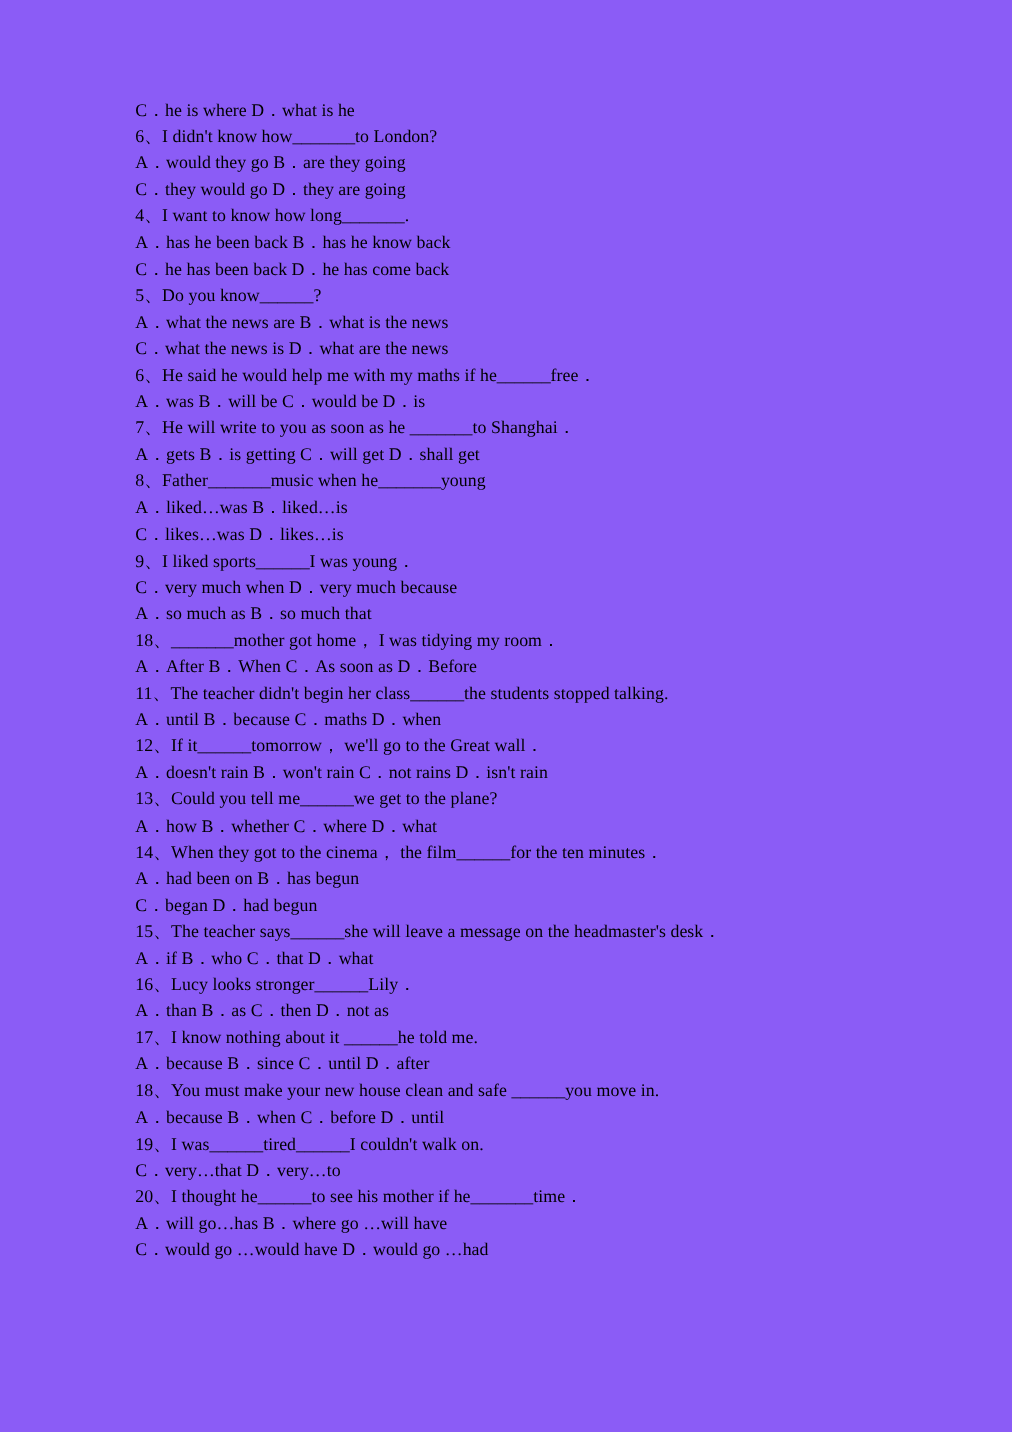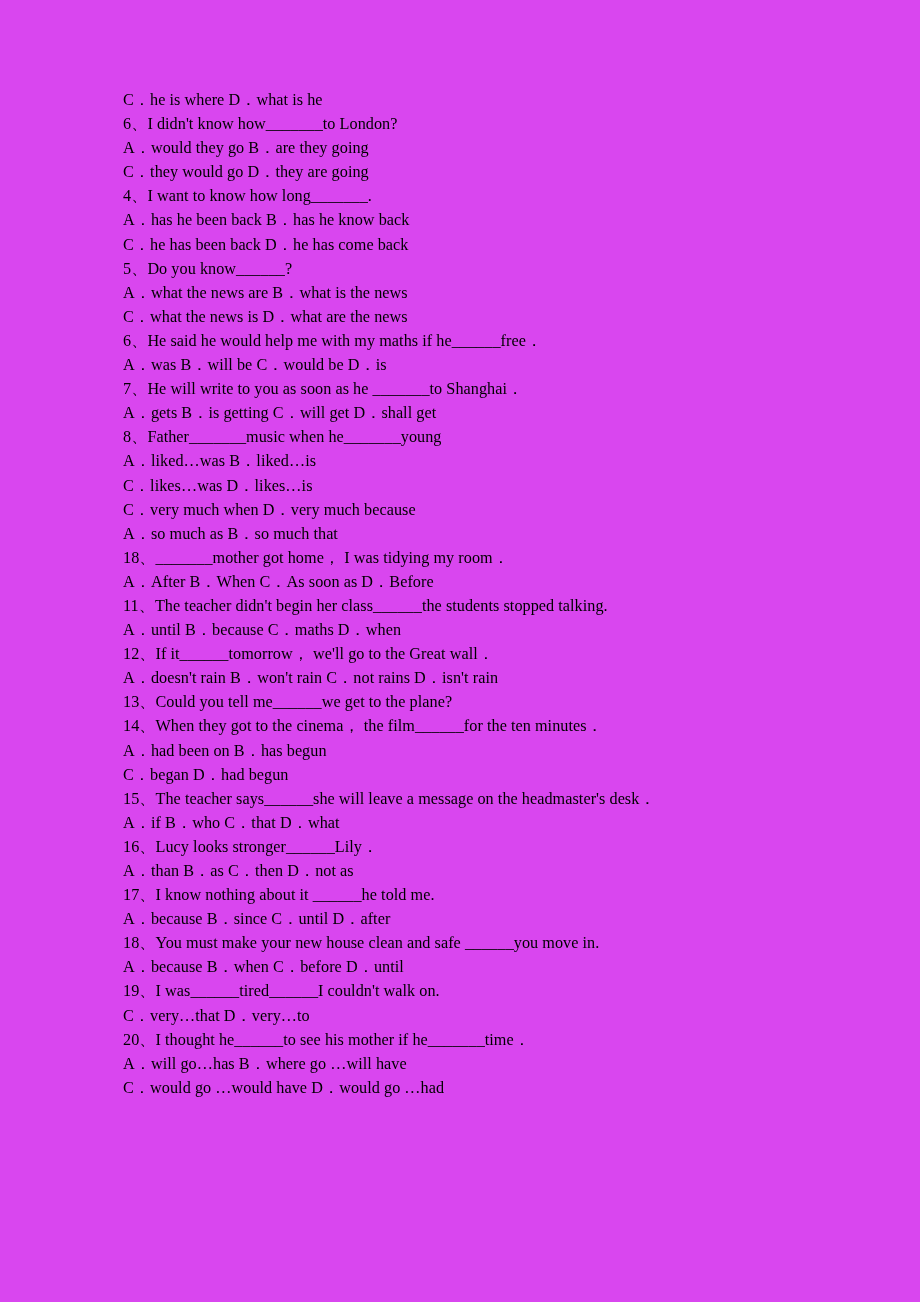--- a/index.html
+++ b/index.html
@@ -12,21 +12,21 @@
     width: 920px;
     height: 1302px;
     font-family: "Liberation Serif", "DejaVu Serif", serif;
     color: #000000;
     overflow: hidden;
   }
   .page {
     position: relative;
     width: 920px;
     height: 1302px;
-    background: #d946ef;
+    background: #8b5cf6;
     box-sizing: border-box;
     padding: 88px 60px 0 123px;
   }
   .doc-body {
     font-size: 16.2px;
     line-height: 24.1px;
     letter-spacing: 0.05px;
     white-space: nowrap;
   }
   .line {
@@ -57,33 +57,35 @@
     <div class="line"><span>6、He said he would help me with my maths if he______free．</span></div>
     <div class="line"><span>A．was   B．will be   C．would be     D．is</span></div>
 
     <div class="line"><span>7、He will write to you as soon as he _______to Shanghai．</span></div>
     <div class="line"><span>A．gets   B．is getting   C．will get     D．shall get</span></div>
 
     <div class="line"><span>8、Father_______music when he_______young</span></div>
     <div class="line"><span>A．liked…was        B．liked…is</span></div>
     <div class="line"><span>C．likes…was      D．likes…is</span></div>
 
+    <div class="line"><span>9、I liked sports______I was young．</span></div>
     <div class="line"><span>C．very much when     D．very much because</span></div>
     <div class="line"><span>A．so much as      B．so much that</span></div>
 
     <div class="line"><span>18、_______mother got home，  I was tidying my room．</span></div>
     <div class="line"><span>A．After  B．When  C．As soon as   D．Before</span></div>
 
     <div class="line"><span>11、The teacher didn't begin her class______the students stopped talking.</span></div>
     <div class="line"><span>A．until  B．because  C．maths D．when</span></div>
 
     <div class="line"><span>12、If it______tomorrow，  we'll go to the Great wall．</span></div>
     <div class="line"><span>A．doesn't rain  B．won't rain   C．not rains  D．isn't rain</span></div>
 
     <div class="line"><span>13、Could you tell me______we get to the plane?</span></div>
+    <div class="line"><span>A．how     B．whether    C．where  D．what</span></div>
 
     <div class="line"><span>14、When they got to the cinema，  the film______for the ten minutes．</span></div>
     <div class="line"><span>A．had been on       B．has begun</span></div>
     <div class="line"><span>C．began     D．had begun</span></div>
 
     <div class="line"><span>15、The teacher says______she will leave a message on the headmaster's desk．</span></div>
     <div class="line"><span>A．if   B．who  C．that  D．what</span></div>
 
     <div class="line"><span>16、Lucy looks stronger______Lily．</span></div>
     <div class="line"><span>A．than  B．as  C．then  D．not as</span></div>

